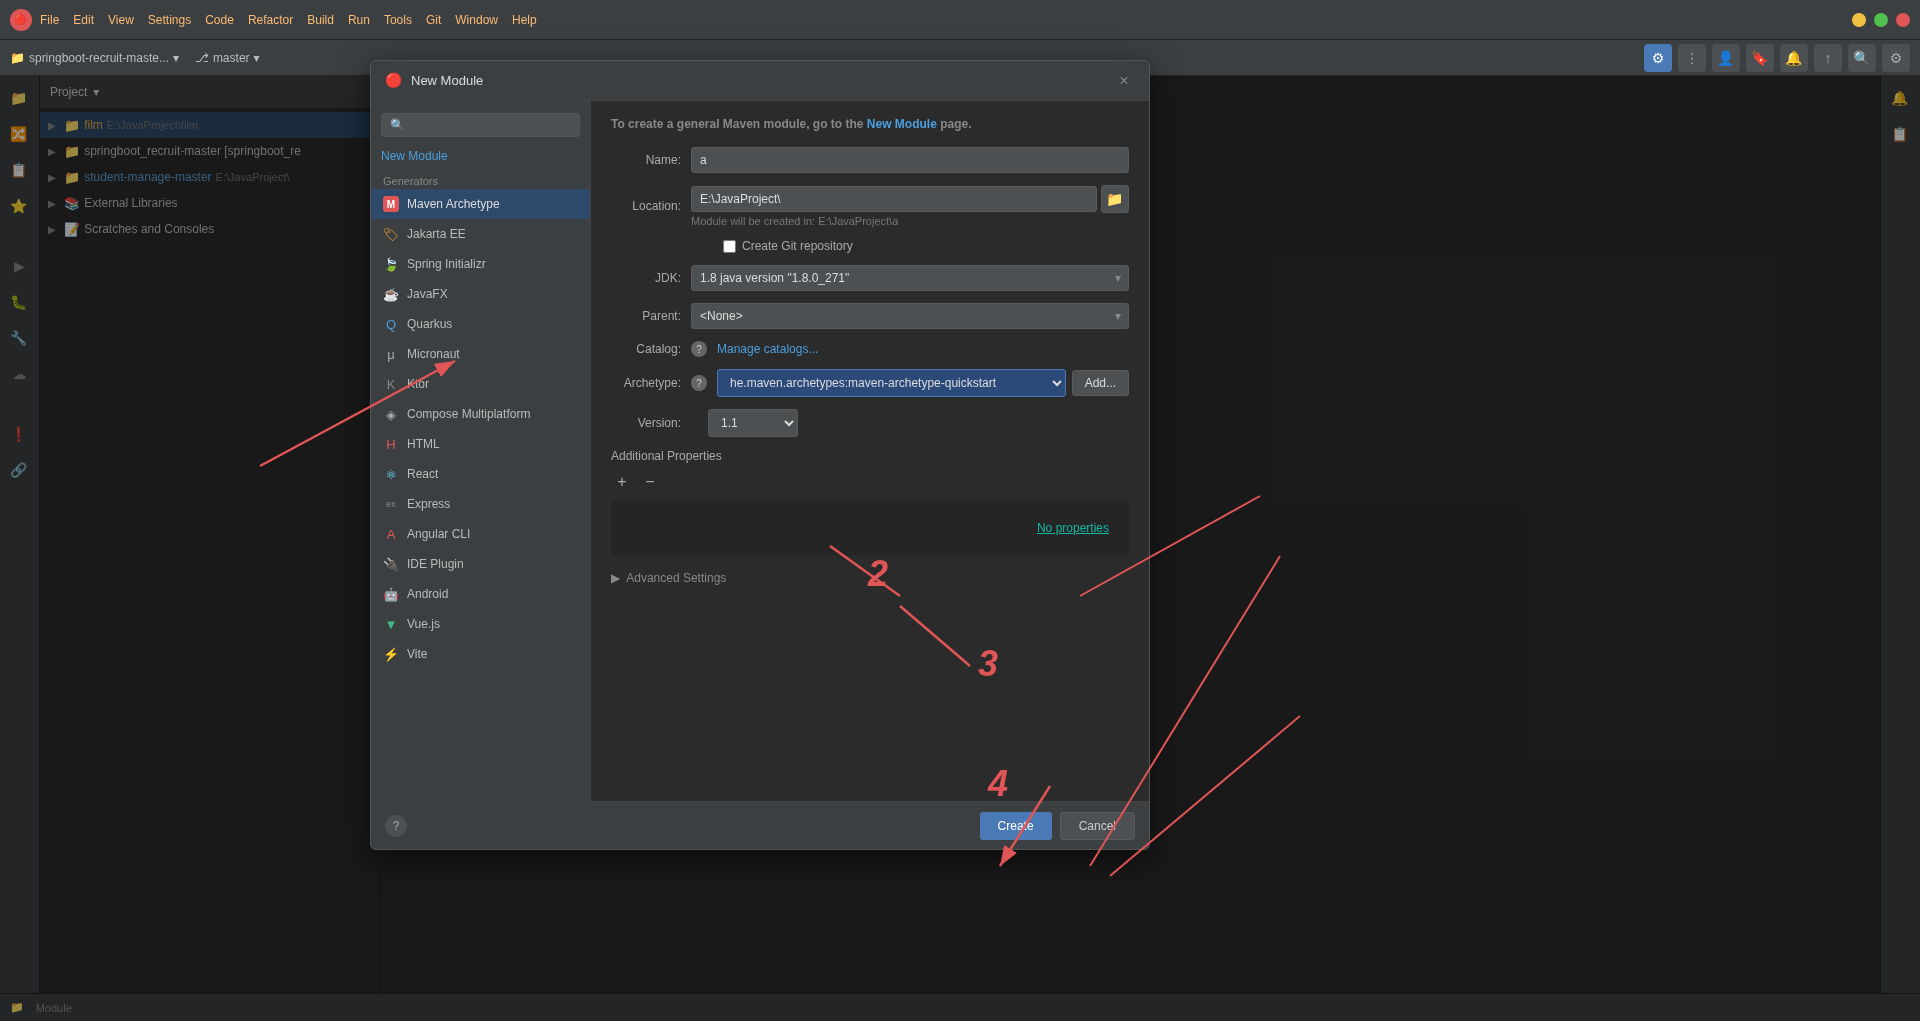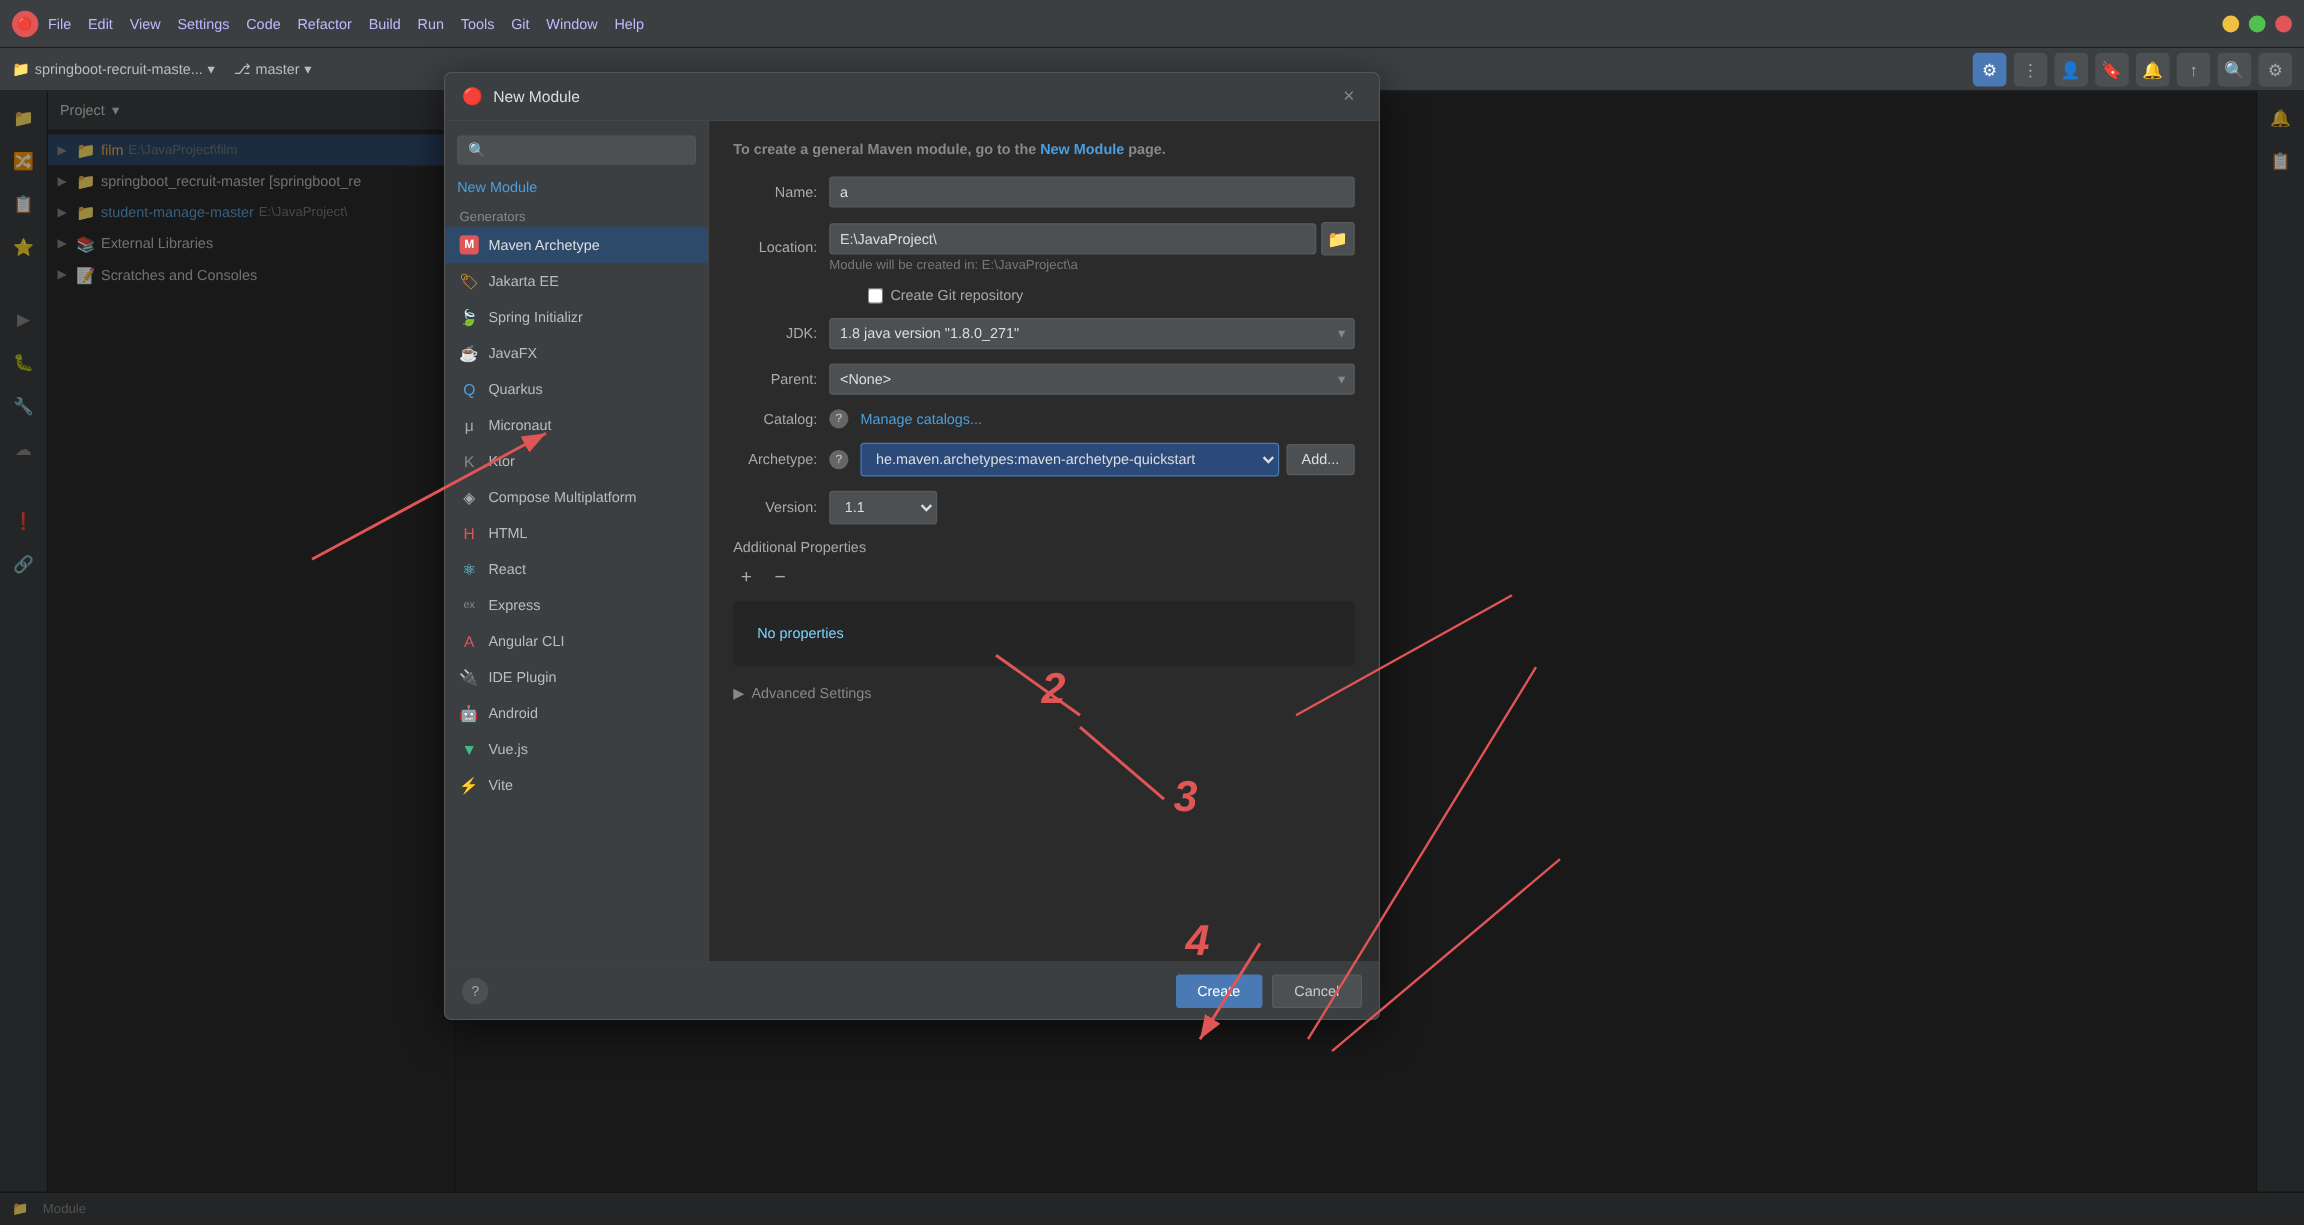--- a/index.html
+++ b/index.html
@@ -28,21 +28,21 @@
       background: #e05555;
       border-radius: 50%;
       margin-right: 8px;
       display: flex; align-items: center; justify-content: center;
       color: white; font-size: 10px; font-weight: bold;
     }
     .menu-bar {
       display: flex; gap: 14px; flex: 1;
     }
     .menu-bar span {
-      color: #c4b5fd; font-size: 12px; cursor: pointer;
+      color: #fdba74; font-size: 12px; cursor: pointer;
     }
     .title-bar-right {
       display: flex; gap: 8px; align-items: center;
     }
     .tb-btn {
       width: 14px; height: 14px; border-radius: 50%; cursor: pointer;
     }
     .tb-minimize { background: #f0c040; }
     .tb-restore { background: #50c050; }
     .tb-close { background: #e05555; }
@@ -262,21 +262,21 @@
       flex: 1; background: #2b4a7a; border: 1px solid #4a7ab5;
       color: #ddd; padding: 5px 8px; border-radius: 3px; font-size: 12px;
       outline: none; cursor: pointer;
     }
     .add-btn {
       padding: 5px 12px; background: #4c5052; border: 1px solid #5a5a5a;
       color: #ddd; border-radius: 3px; cursor: pointer; font-size: 12px;
     }
 
     .version-row {
-      display: flex; align-items: flex-start; gap: 6px;
+      display: flex; align-items: flex-start; gap: 6px; margin-left: 17px;
     }
     .version-select {
       width: 90px; background: #4c5052; border: 1px solid #5a5a5a;
       color: #ddd; padding: 5px 8px; border-radius: 3px; font-size: 12px;
       outline: none; cursor: pointer;
     }
 
     .additional-props {
       margin-bottom: 8px;
     }
@@ -285,22 +285,22 @@
     }
     .props-toolbar {
       display: flex; gap: 6px; margin-bottom: 8px;
     }
     .props-toolbar-btn {
       width: 22px; height: 22px; background: none; border: none;
       color: #aaa; cursor: pointer; font-size: 16px; display: flex;
       align-items: center; justify-content: center;
     }
     .props-empty {
-      font-size: 12px; color: #7dd3fc; text-align: left;
-      padding: 20px; background: #252525; border-radius: 3px;
+      font-size: 12px; color: #14b8a6; text-align: right;
+      padding: 20px; background: #252525; border-radius: 3px; text-decoration: underline;
     }
 
     .advanced-section {
       margin-top: 8px;
     }
     .advanced-toggle {
       display: flex; align-items: center; gap: 6px;
       font-size: 12px; color: #888; cursor: pointer;
     }
 

